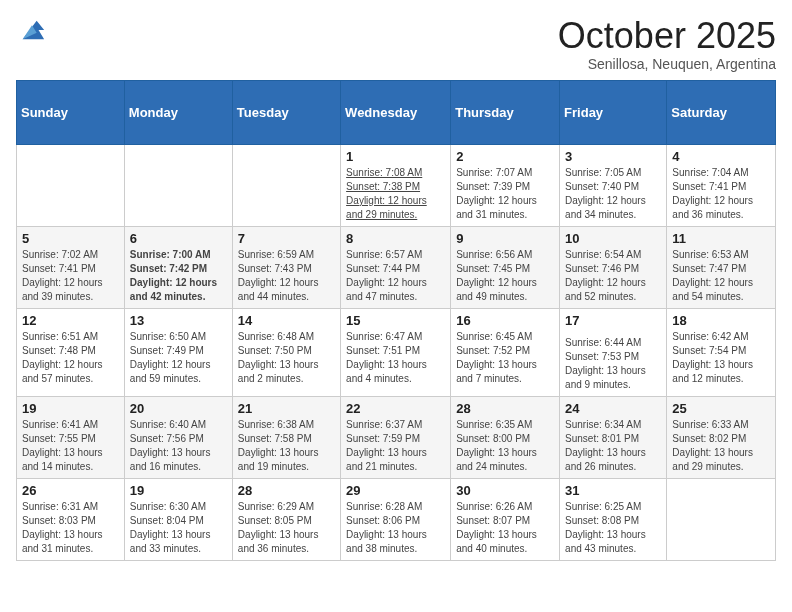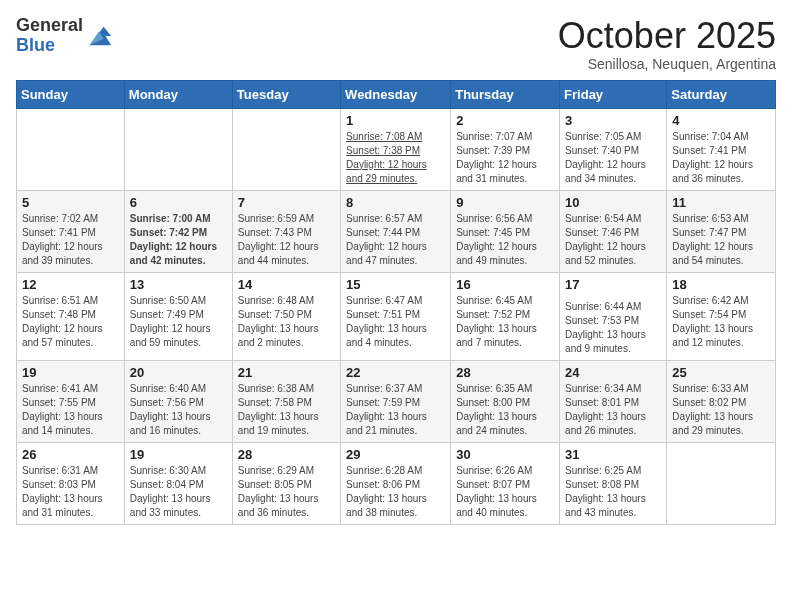--- a/index.html
+++ b/index.html
@@ -57,21 +57,21 @@
     .calendar {
       width: 100%;
       border-collapse: collapse;
       border: 1px solid #ccc;
     }
     .calendar th {
       background: #2e6db4;
       color: #fff;
       font-size: 13px;
       font-weight: bold;
-      padding: 6px 4px;
+      padding: 24px 4px;
       text-align: left;
       border: 1px solid #2060a0;
     }
     .calendar td {
       vertical-align: top;
       border: 1px solid #ccc;
       padding: 4px 5px;
       width: 113px;
       min-height: 80px;
       background: #fff;
@@ -92,24 +92,20 @@
     }
     .empty-cell {
       background: #fff !important;
     }
   </style>
 </head>
 <body>
 
 <div class="header">
   <div class="logo">
-    <div class="logo-text">
-      <span class="logo-general">General</span>
-      <span class="logo-blue">Blue</span>
-    </div>
     <svg class="logo-icon" viewBox="0 0 30 30">
       <polygon points="5,25 20,5 28,15 22,15 28,25" fill="#2e6db4"></polygon>
       <polygon points="5,25 15,10 20,18" fill="#5a9fd4"></polygon>
     </svg>
   </div>
   <div class="title-block">
     <div class="month-title">October 2025</div>
     <div class="subtitle">Senillosa, Neuquen, Argentina</div>
   </div>
 </div>

